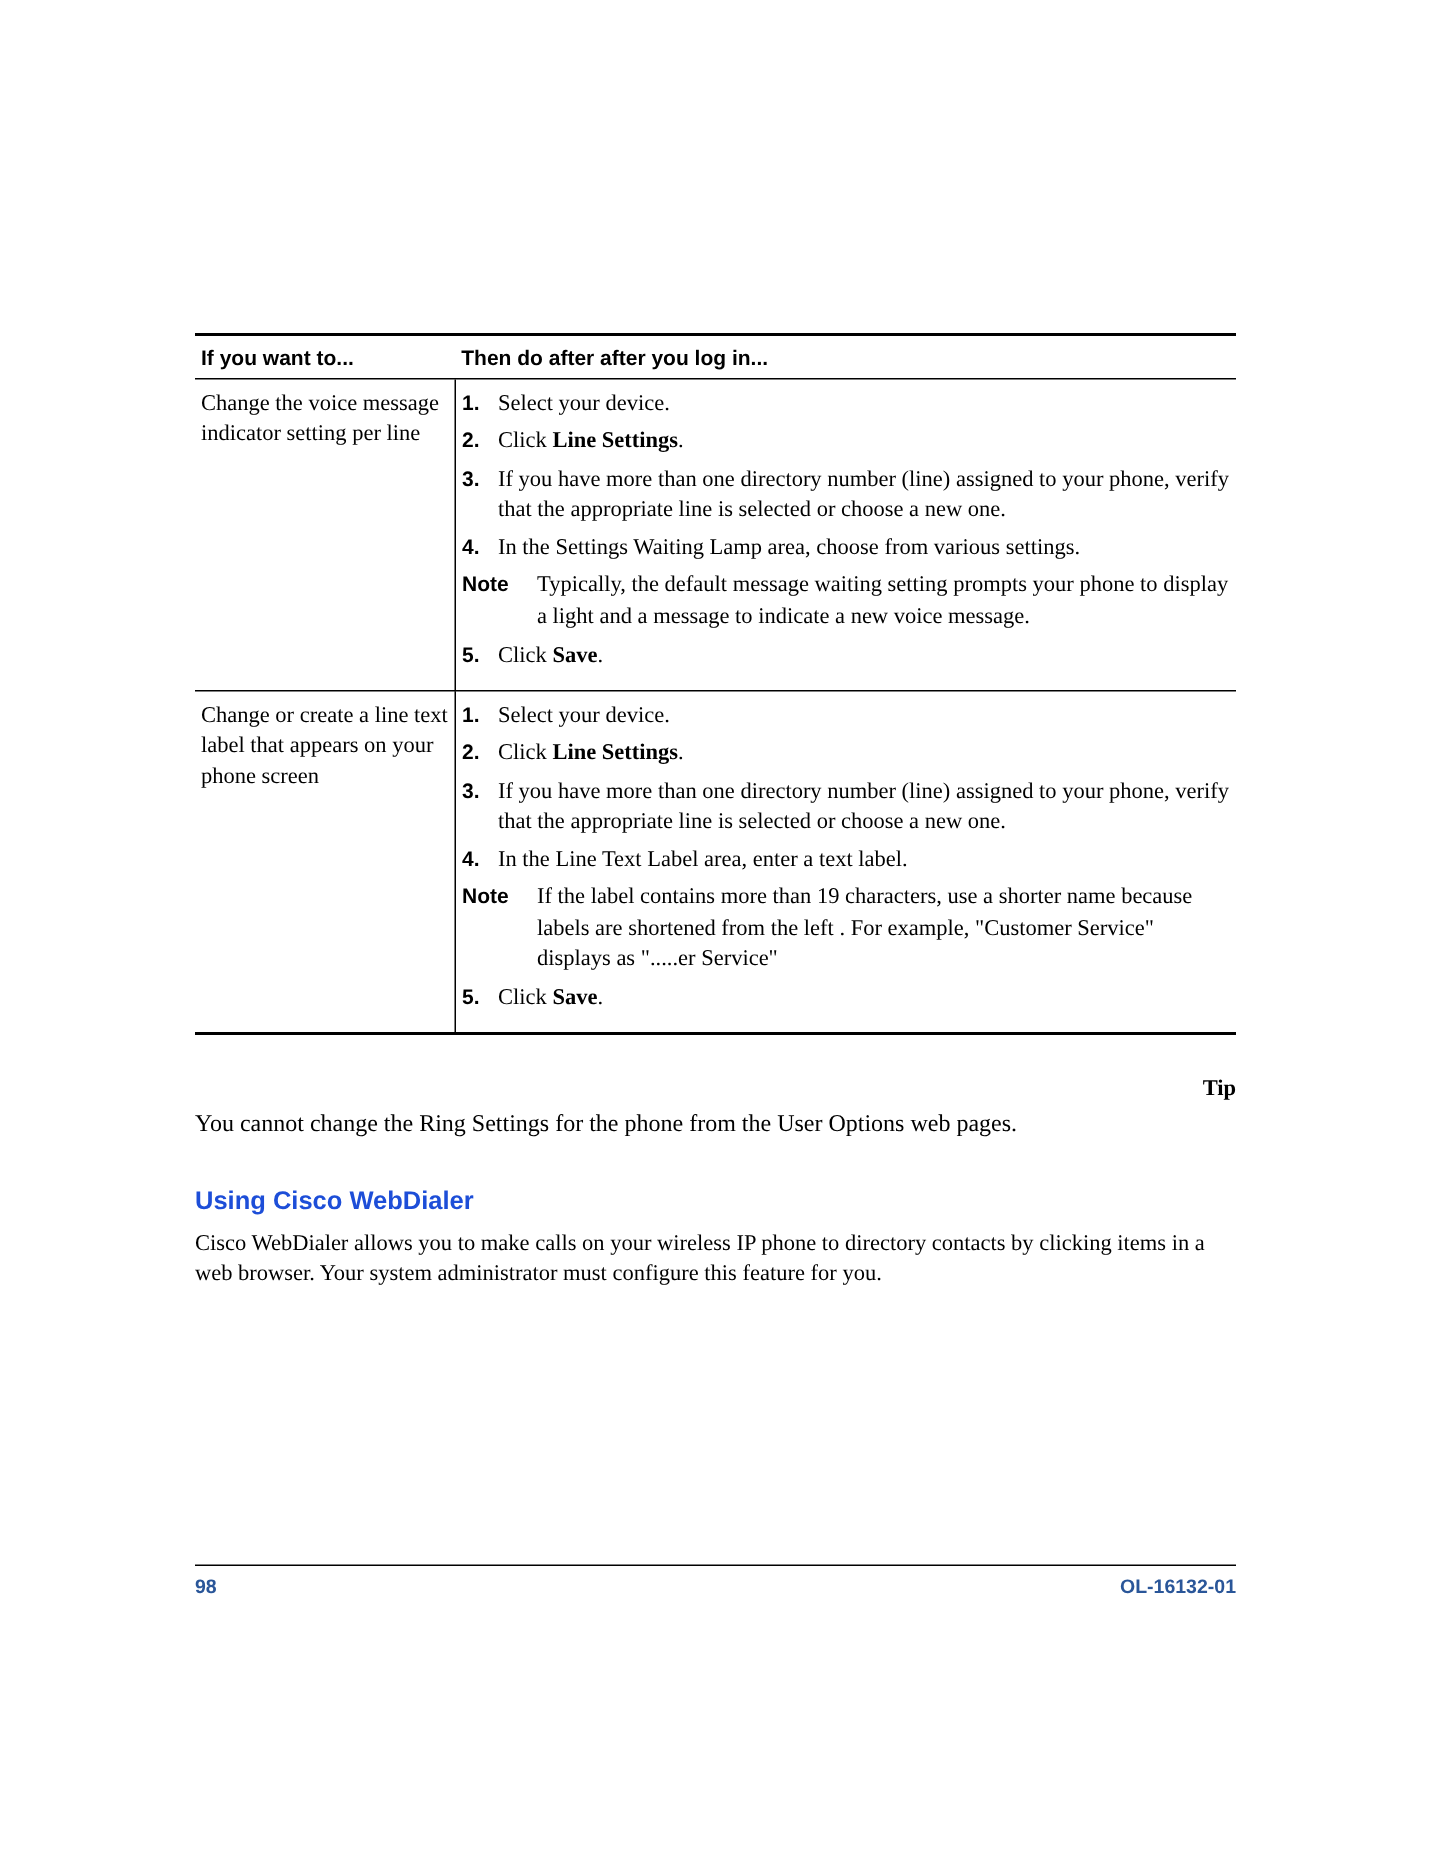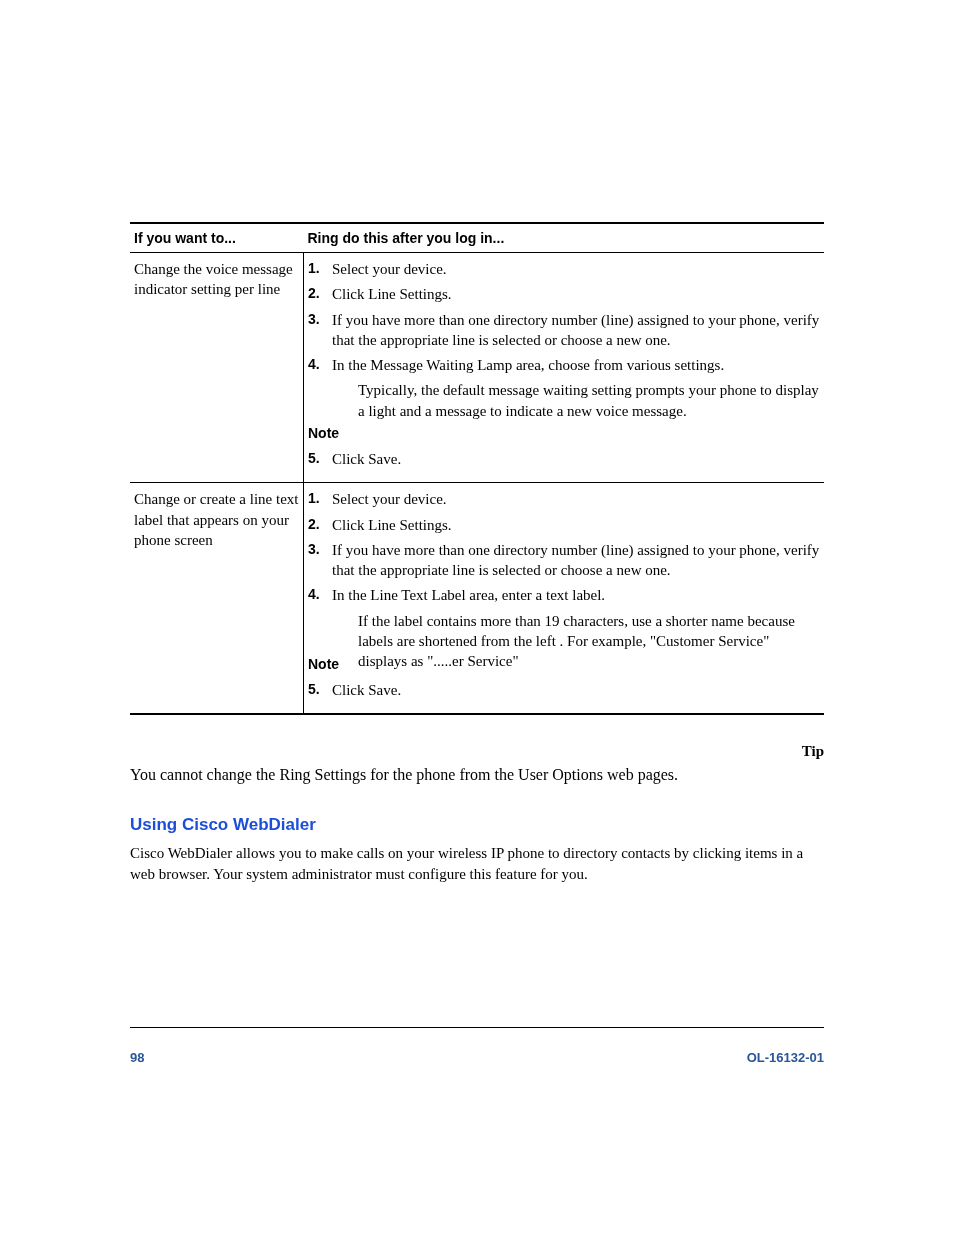--- a/index.html
+++ b/index.html
@@ -63,27 +63,26 @@
   .notewrap {
     display: flex;
     margin: 4px 0 6px 0;
   }
   .notewrap .notelabel {
     font-family: Arial, Helvetica, sans-serif;
     font-weight: bold;
     width: 50px;
     flex: 0 0 50px;
     font-size: 14px;
-    margin-top: 44px;
   }
   .notewrap .notetxt {
     flex: 1;
   }
   .bold {
-    font-weight: normal;
+    font-weight: bold;
     text-align: center;
   }
   .tip-heading {
     font-family: Liberation Serif, serif;
     font-weight: bold;
     font-size: 15px;
     margin-top: 28px;
     margin-bottom: 4px;
     text-align: right;
   }
@@ -102,39 +101,39 @@
   .section-body {
     font-size: 15px;
     line-height: 1.35;
   }
   .footer {
     position: absolute;
     bottom: 170px;
     left: 130px;
     right: 130px;
     border-top: 1px solid #000;
-    padding-top: 22px;
+    padding-top: 6px;
     display: flex;
     justify-content: space-between;
     font-family: Arial, Helvetica, sans-serif;
     font-weight: bold;
     font-size: 13px;
     color: #2a5699;
   }
 </style>
 </head>
 <body>
 
 <div class="page">
 
   <table class="main">
     <thead>
       <tr>
         <th>If you want to...</th>
-        <th>Ring do this after you log in...</th>
+        <th>Then do after after you log in...</th>
       </tr>
     </thead>
     <tbody>
 
       <tr>
         <td class="left">Change the voice message indicator setting per line</td>
         <td>
           <div class="steps">
             <div class="step">
                 <span class="num">1.</span>
@@ -143,21 +142,21 @@
             <div class="step">
                 <span class="num">2.</span>
                 <span class="txt"><span>Click </span><span class="bold">Line Settings</span><span>.</span></span>
               </div>
             <div class="step">
                 <span class="num">3.</span>
                 <span class="txt">If you have more than one directory number (line) assigned to your phone, verify that the appropriate line is selected or choose a new one.</span>
               </div>
             <div class="step">
                 <span class="num">4.</span>
-                <span class="txt">In the Message Waiting Lamp area, choose from various settings.</span>
+                <span class="txt">In the Settings Waiting Lamp area, choose from various settings.</span>
               </div>
             <div class="notewrap">
               <span class="notelabel">Note</span>
               <span class="notetxt">Typically, the default message waiting setting prompts your phone to display a light and a message to indicate a new voice message.</span>
             </div>
             <div class="step">
                 <span class="num">5.</span>
                 <span class="txt"><span>Click </span><span class="bold">Save</span><span>.</span></span>
               </div>
           </div>

